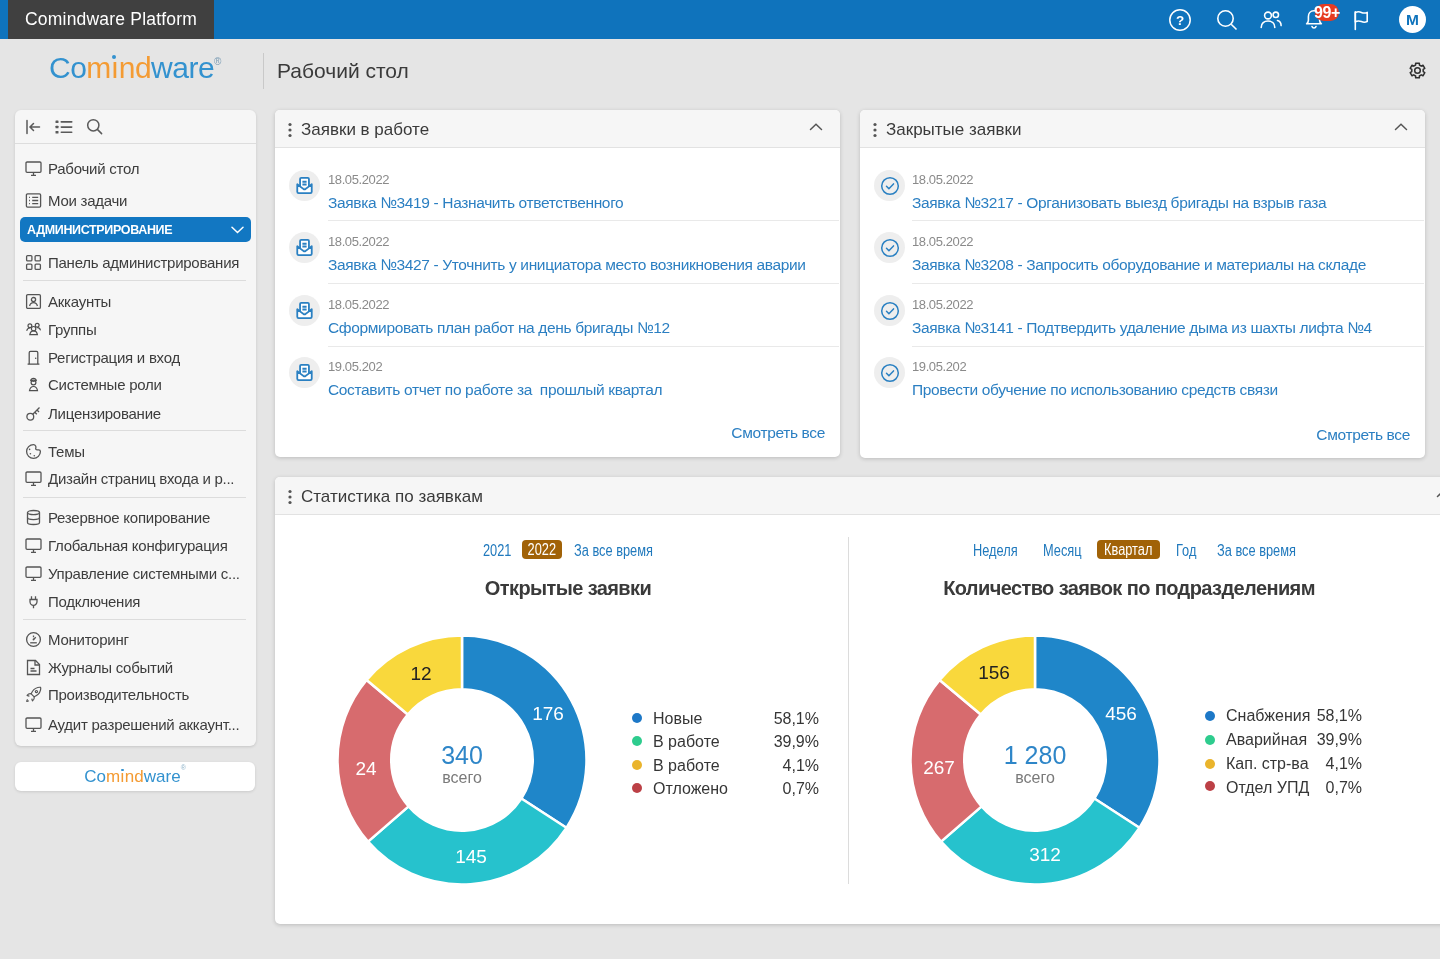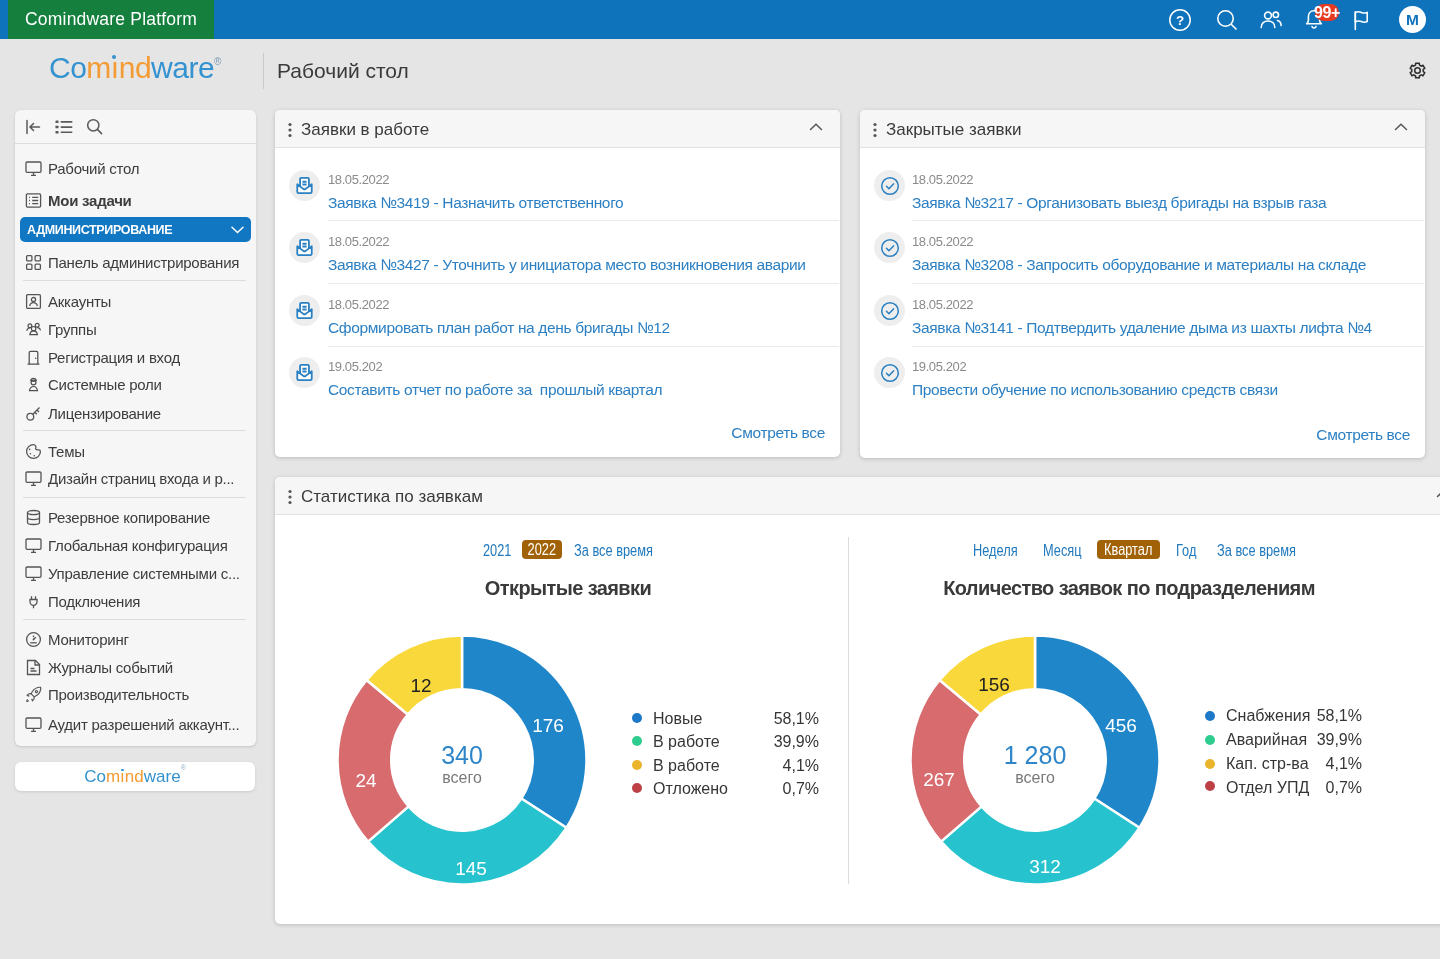--- a/index.html
+++ b/index.html
@@ -1,40 +1,40 @@
 <!DOCTYPE html>
 <html lang="ru"><head>
 <meta charset="utf-8">
 <style>
   * { margin:0; padding:0; box-sizing:border-box; }
   html,body { width:1440px; height:959px; overflow:hidden; }
   body { background:#e5e5e5; font-family:"Liberation Sans", sans-serif; position:relative; }
   .abs { position:absolute; }
   
   .topbar { position:absolute; left:0; top:0; width:1440px; height:39px; background:#0f73bc; }
-  .tb-title { position:absolute; left:8px; top:0; height:39px; background:#15803d; display:flex; align-items:center; padding:4px 17px; }
+  .tb-title { position:absolute; left:8px; top:0; height:39px; background:#404040; display:flex; align-items:center; padding:4px 17px; }
   .tb-title span { color:#fff; font-size:17.5px; letter-spacing:.2px; }
   .tb-ic { position:absolute; top:0; height:39px; display:flex; align-items:center; justify-content:center; }
   
   .logo { position:absolute; left:49px; top:51px; font-size:30px; letter-spacing:-0.5px; color:#3392cf; }
   .logo .or { color:#f49b33; }
   .di { position:relative; }
   .di b { position:absolute; border-radius:50%; background:#3392cf; }
   .logo .di b { left:1.5px; top:3.5px; width:4px; height:4px; }
   .sb-logo .di b { left:0.8px; top:2px; width:2.6px; height:2.6px; }
   .logo sup { font-size:10px; color:#7b9cb4; position:relative; top:-2px; }
   .vsep { position:absolute; left:263px; top:53px; width:1px; height:36px; background:#c9c9c9; }
   .ptitle { position:absolute; left:277px; top:59px; font-size:21px; color:#3a3a3a; }
   
   .sidebar { position:absolute; left:15px; top:110px; width:241px; height:636px; background:#f6f6f6; border-radius:6px; box-shadow:0 1px 3px rgba(0,0,0,.14); }
   .sb-tools { position:absolute; left:0; top:0; width:241px; height:34px; border-bottom:1px solid #ddd; display:flex; align-items:center; gap:13px; padding-left:10px; }
   .mi { position:absolute; left:0; width:241px; height:28px; display:flex; align-items:center; }
   .mi .ic { width:17px; height:17px; margin-left:10px; flex:none; }
   .mi .tx { margin-left:6px; font-size:15px; letter-spacing:-0.25px; color:#3d3d3d; white-space:nowrap; }
-  .mi.b .tx { font-weight:bold; }
+  .mi.b .tx { font-weight:normal; }
   .sb-div { position:absolute; left:8px; width:223px; height:1px; background:#dcdcdc; }
   .pill { position:absolute; left:5px; top:107px; width:231px; height:25px; background:#1277c2; border-radius:5px; color:#fff; display:flex; align-items:center; }
   .pill .tx { margin-left:7px; font-size:12.5px; font-weight:bold; letter-spacing:-0.35px; }
   .sb-logo { position:absolute; left:15px; top:762px; width:240px; height:29px; background:#fff; border-radius:6px; box-shadow:0 1px 3px rgba(0,0,0,.12); display:flex; align-items:center; justify-content:center; }
   .sb-logo .t { font-size:17px; color:#3392cf; }
   .sb-logo .t .or { color:#f49b33; }
   
   .card { position:absolute; background:#fff; border-radius:5px; box-shadow:0 1px 4px rgba(0,0,0,.18); }
   .chead { position:absolute; left:0; top:0; right:0; height:38px; background:#f6f6f6; border-bottom:1px solid #e2e2e2; border-radius:5px 5px 0 0; }
   .chead .dots { position:absolute; left:13px; top:12px; }
@@ -47,21 +47,21 @@
   .li-circ { position:absolute; width:31px; height:31px; border-radius:50%; background:#eee; display:flex; align-items:center; justify-content:center; }
   .li-date { position:absolute; font-size:13px; letter-spacing:-0.4px; color:#8a8a8a; }
   .li-link { position:absolute; font-size:15.5px; letter-spacing:-0.35px; color:#2b7fc2; white-space:nowrap; }
   .li-sep { position:absolute; height:1px; background:#e9e9e9; }
   .see-all { position:absolute; font-size:15.5px; letter-spacing:-0.35px; color:#2b7fc2; }
   
   .tg-link { position:absolute; font-size:16px; color:#2079bd; transform:scaleX(0.8); transform-origin:left center; white-space:nowrap; }
   .tg-pill { position:absolute; background:#a16207; color:#fff; font-size:16px; border-radius:4px; display:flex; align-items:center; justify-content:center; }
   .tg-pill span { transform:scaleX(0.8); }
   .ch-title { position:absolute; font-size:20px; letter-spacing:-0.6px; font-weight:bold; color:#3a3a3a; white-space:nowrap; transform:translateX(-50%); }
-  .dn-lab { position:absolute; transform:translate(-50%,-50%); font-size:19px; color:#fff;margin-top:12px; }
+  .dn-lab { position:absolute; transform:translate(-50%,-50%); font-size:19px; color:#fff; }
   .dn-lab.dk { color:#222; }
   .dn-num { position:absolute; transform:translate(-50%,-50%); font-size:25px; color:#2e86c8; }
   .dn-sub { position:absolute; transform:translate(-50%,-50%); font-size:16px; color:#7a7a7a; }
   .lg-dot { position:absolute; width:10px; height:10px; border-radius:50%; }
   .lg-tx { position:absolute; font-size:16px; color:#363636; white-space:nowrap; }
   .lg-pc { position:absolute; font-size:16px; color:#363636; text-align:right; width:70px; }
   .vdiv { position:absolute; left:573px; top:60px; width:1px; height:347px; background:#dcdcdc; }
 </style>
 </head>
 <body>

